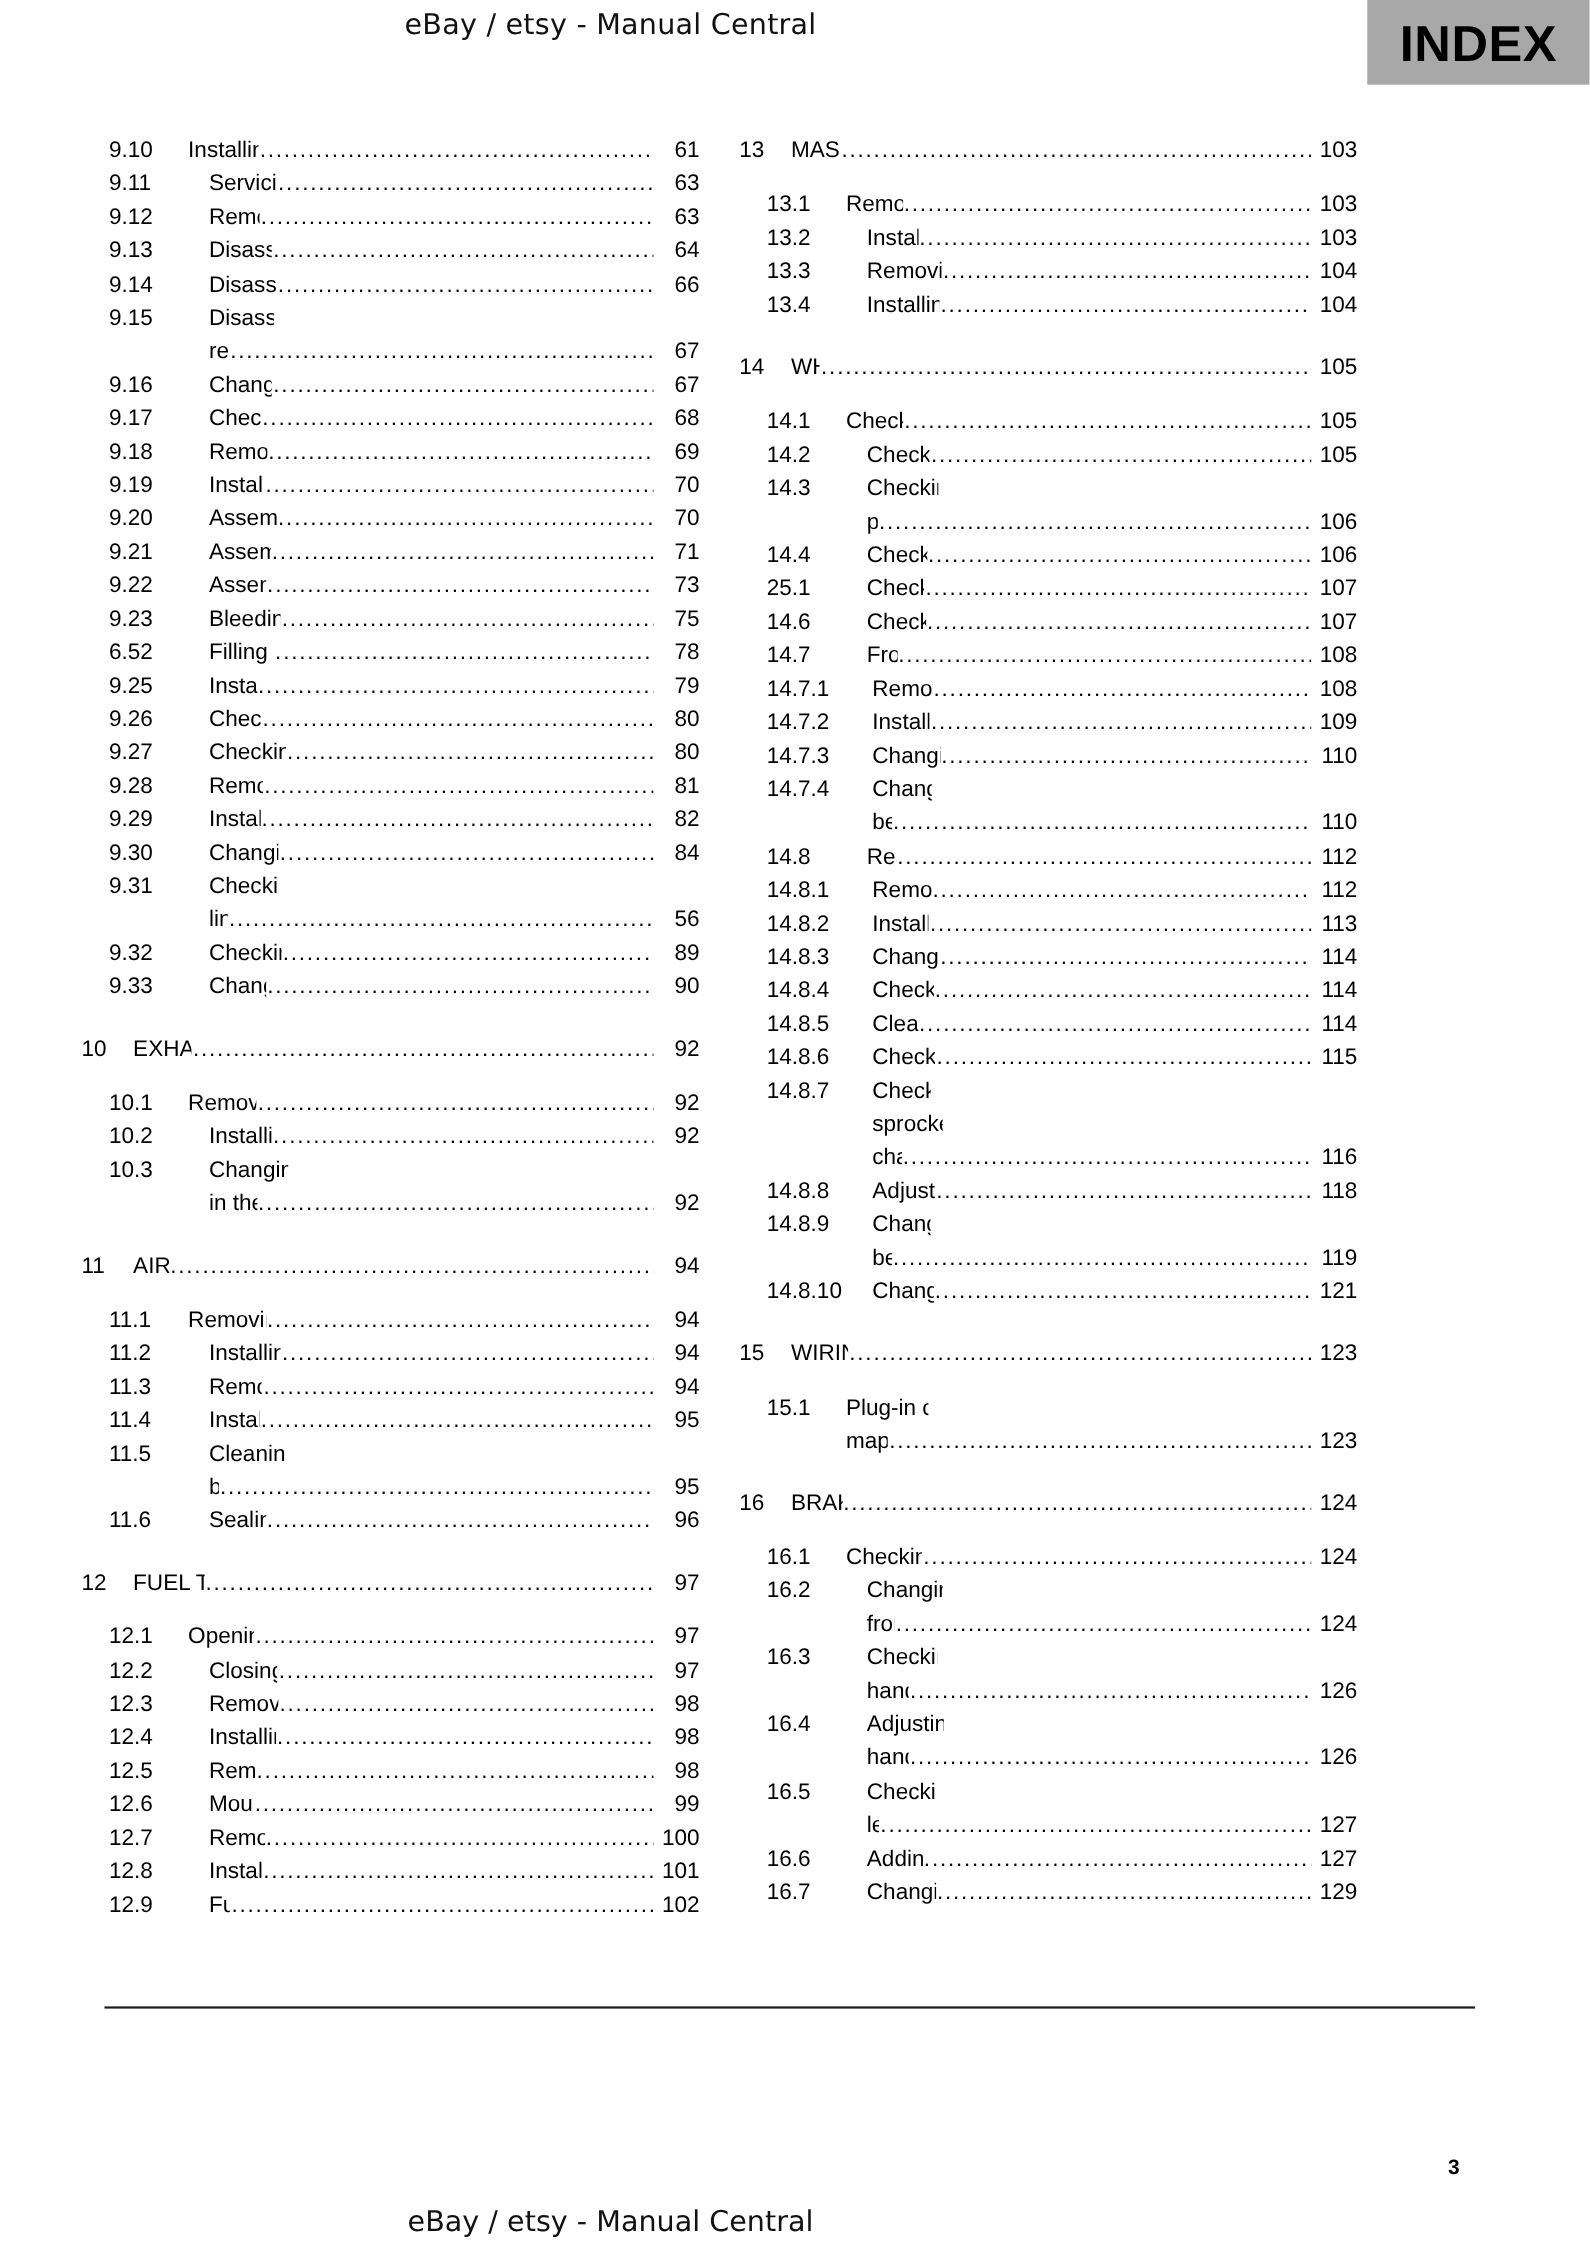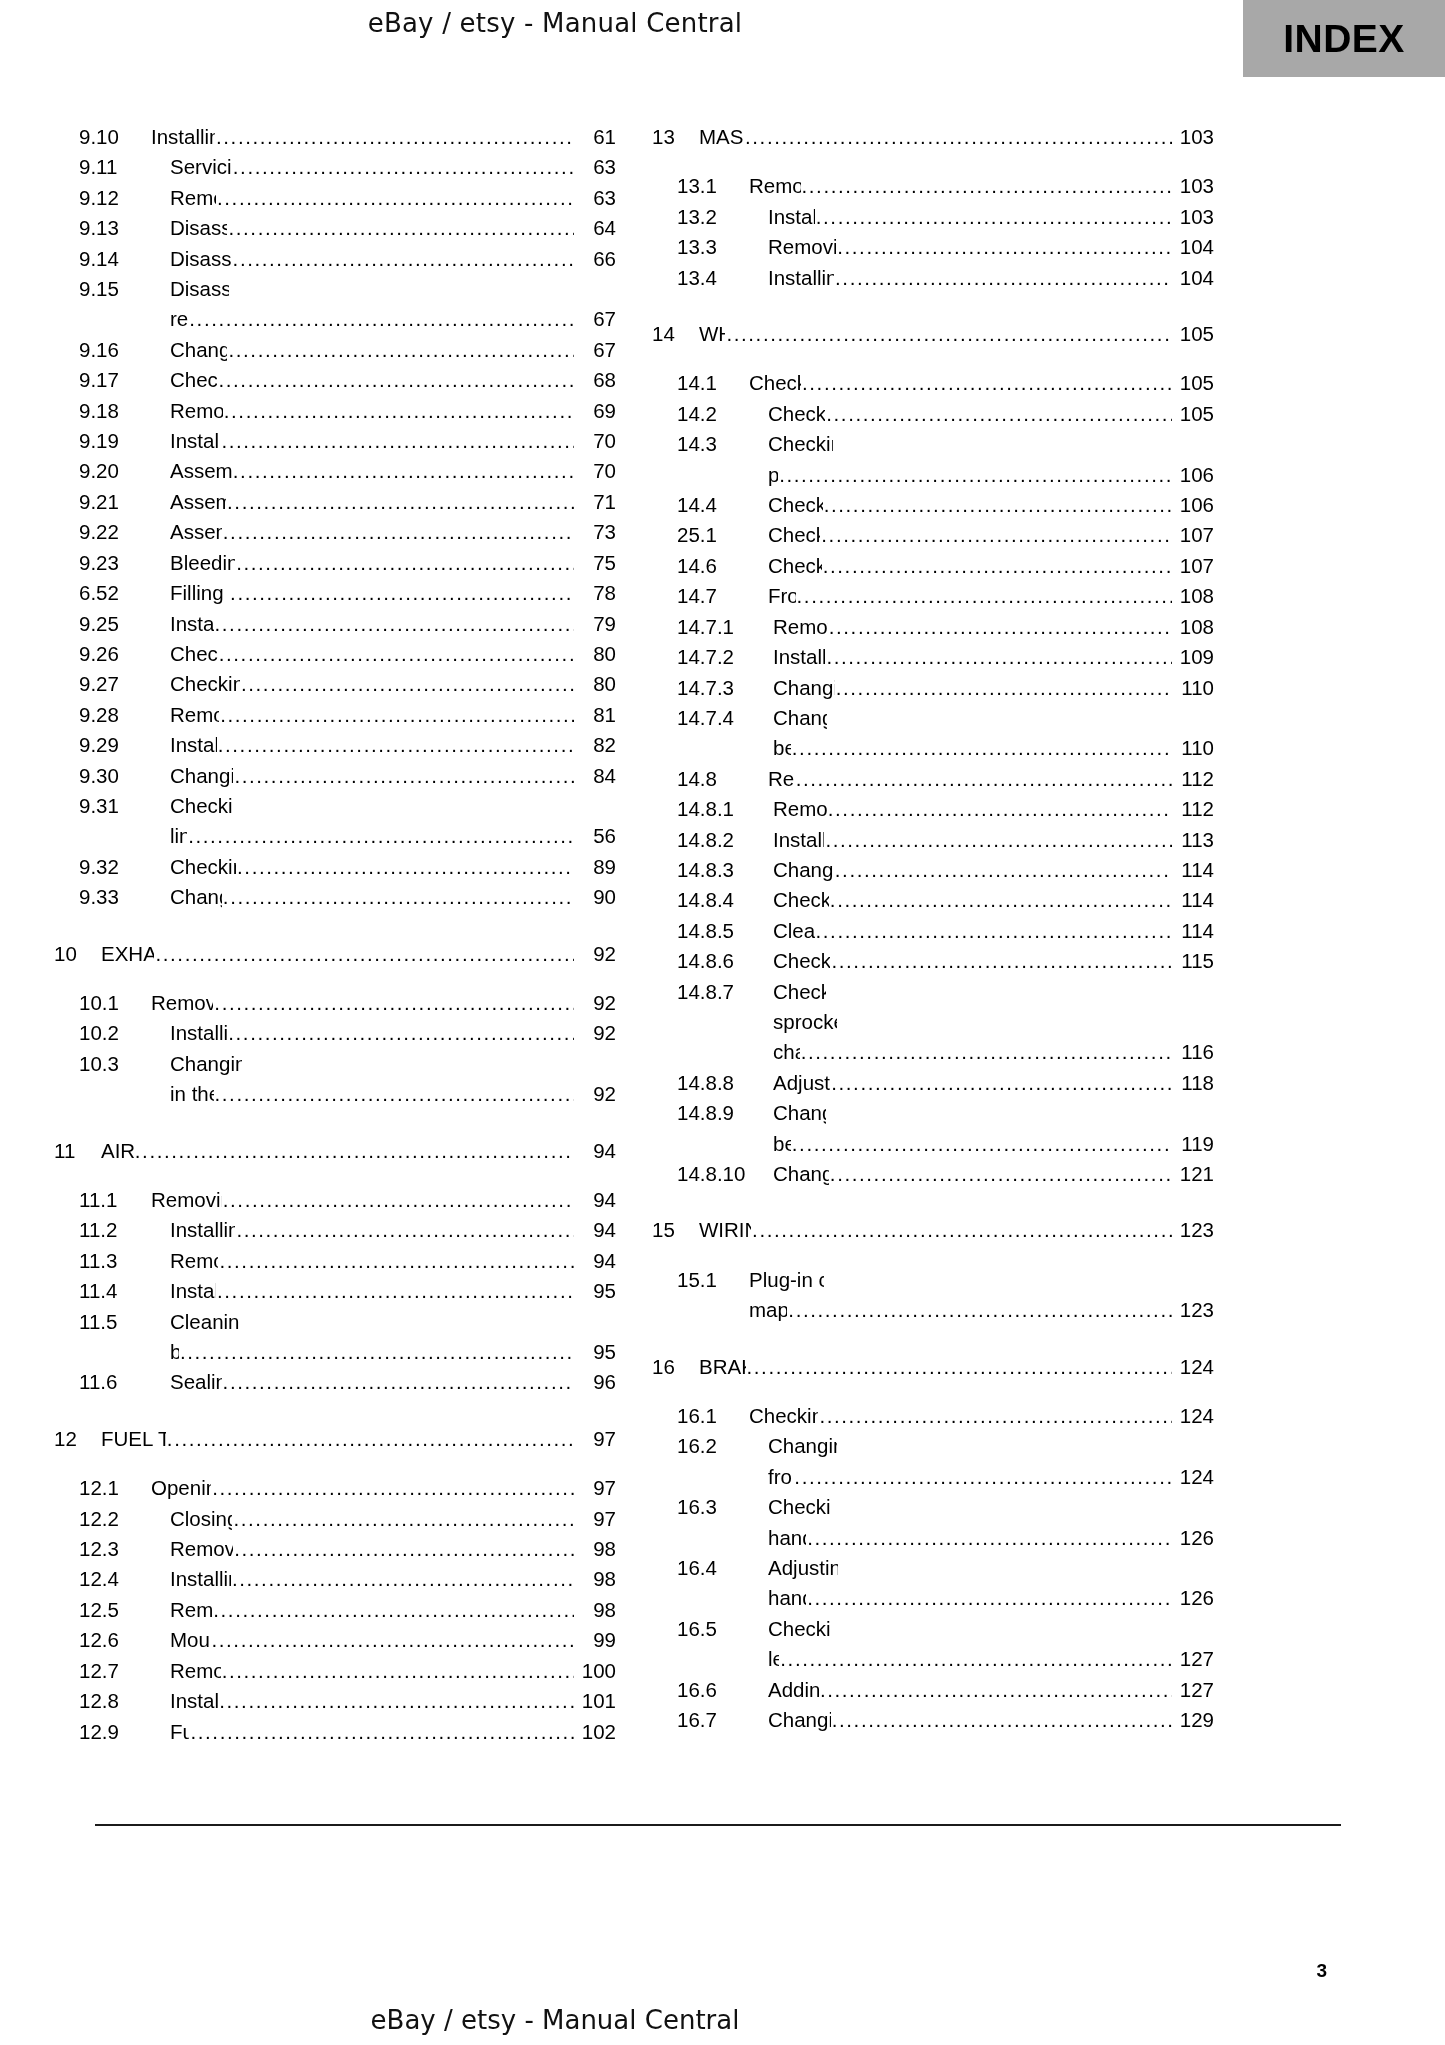--- a/index.html
+++ b/index.html
@@ -35,39 +35,39 @@
     left: 1243px;
     width: 202px;
     height: 77px;
     background: #a8a8a8;
     display: flex;
     align-items: center;
     justify-content: center;
   }
   #index-tab .index-label {
     font-family: "Liberation Sans", sans-serif;
-    font-size: 39px;
+    font-size: 46px;
     font-weight: bold;
     letter-spacing: 0.5px;
     color: #000000;
   }
 
   
   #toc {
     position: absolute;
     top: 122px;
     left: 0;
     width: 1445px;
     display: flex;
     gap: 0px;
   }
   .toc-column {
     width: 562px;
   }
-  #col-left  { margin-left: 54px; }
+  #col-left  { margin-left: 74px; }
   #col-right { margin-left: 36px; }
 
   .toc-entry {
     display: flex;
     align-items: flex-start;
     font-size: 20.5px;
     line-height: 30.4px;
     color: #000000;
   }
   

